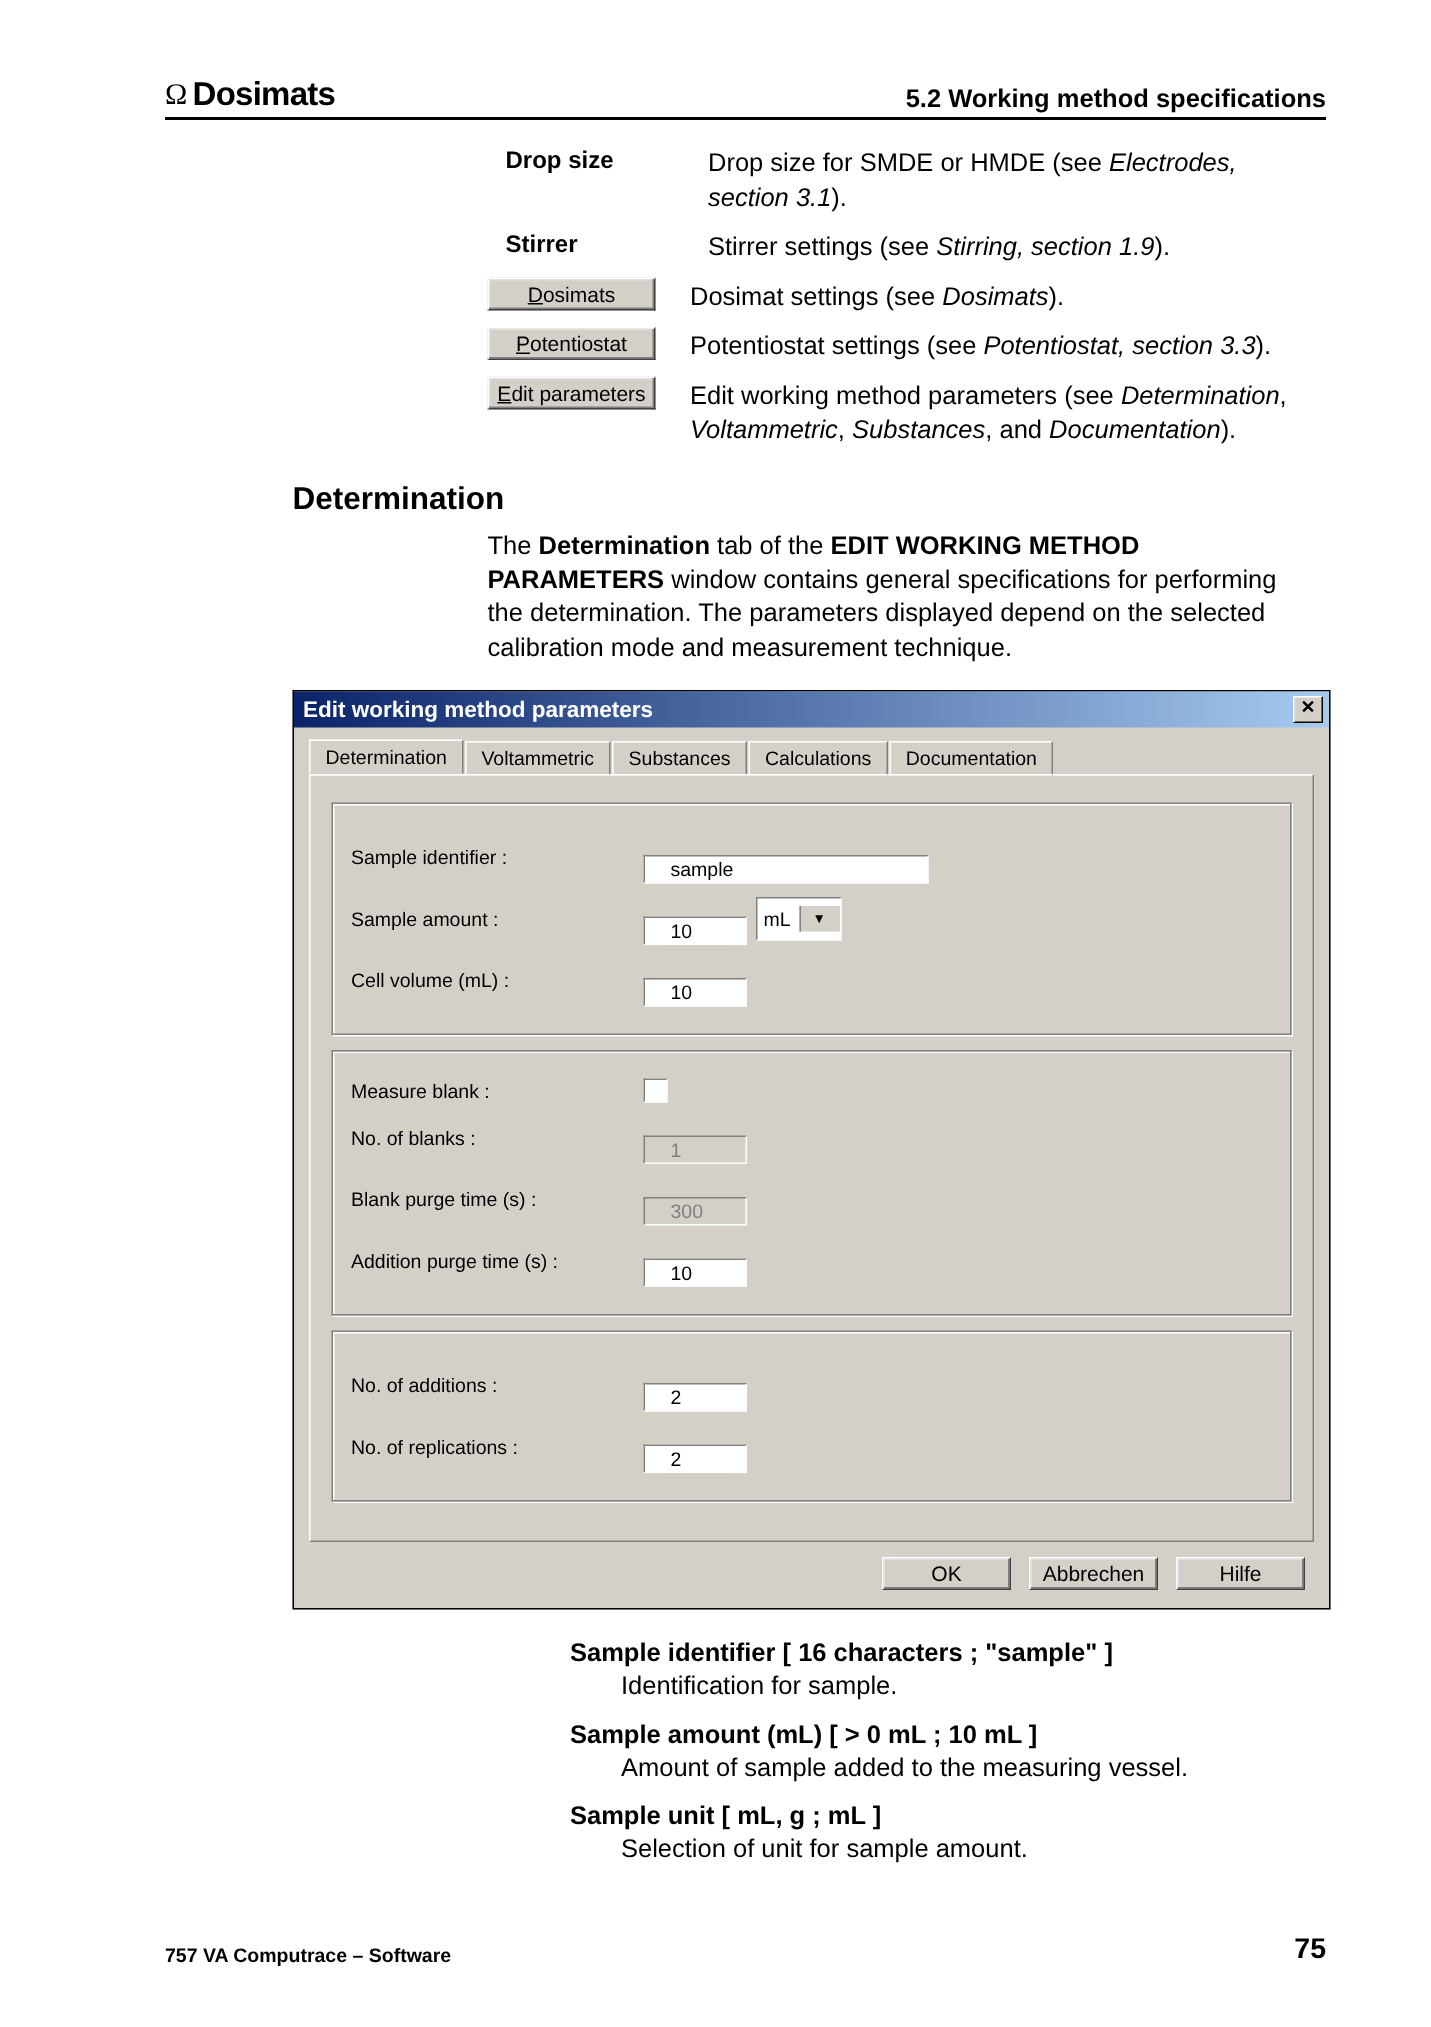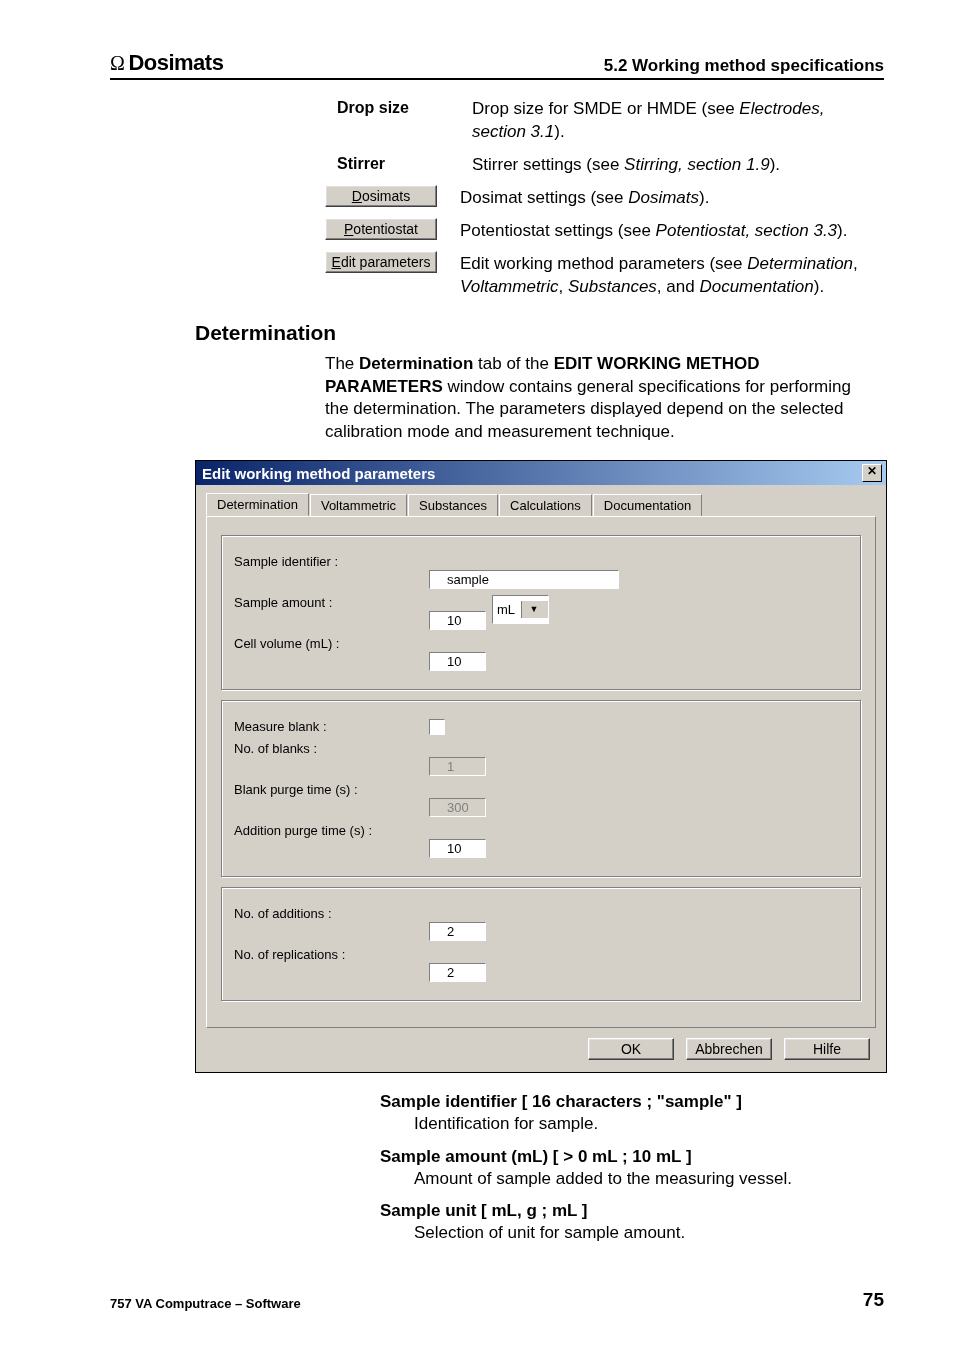--- a/index.html
+++ b/index.html
@@ -165,20 +165,21 @@
     top: -2px;
   }
   .group {
     border: 1px solid #808080;
     box-shadow: inset 1px 1px 0 #fff, 1px 1px 0 #fff;
     padding: 12px 12px;
     margin-bottom: 10px;
   }
   .field-row {
     display: flex;
+    align-items: center;
     margin: 6px 0;
   }
   .field-label {
     width: 195px;
     flex-shrink: 0;
   }
   .text-input {
     border: 1px solid #404040;
     border-top-color: #808080;
     border-left-color: #808080;
@@ -187,21 +188,21 @@
     background: #fff;
     height: 19px;
     padding: 0 17px;
     font-family: inherit;
     font-size: 13px;
     box-sizing: border-box;
     margin-top: 16px;
   }
   .text-input.disabled { background: #d4d0c8; color: #808080; }
   .text-input.w-lg { width: 190px; }
-  .text-input.w-sm { width: 57px; }
+  .text-input.w-sm { width: 69px; }
   .combo {
     display: inline-flex;
     align-items: center;
     margin-left: 6px;
     border: 1px solid #404040;
     border-top-color: #808080;
     border-left-color: #808080;
     border-right-color: #fff;
     border-bottom-color: #fff;
     background: #fff;

